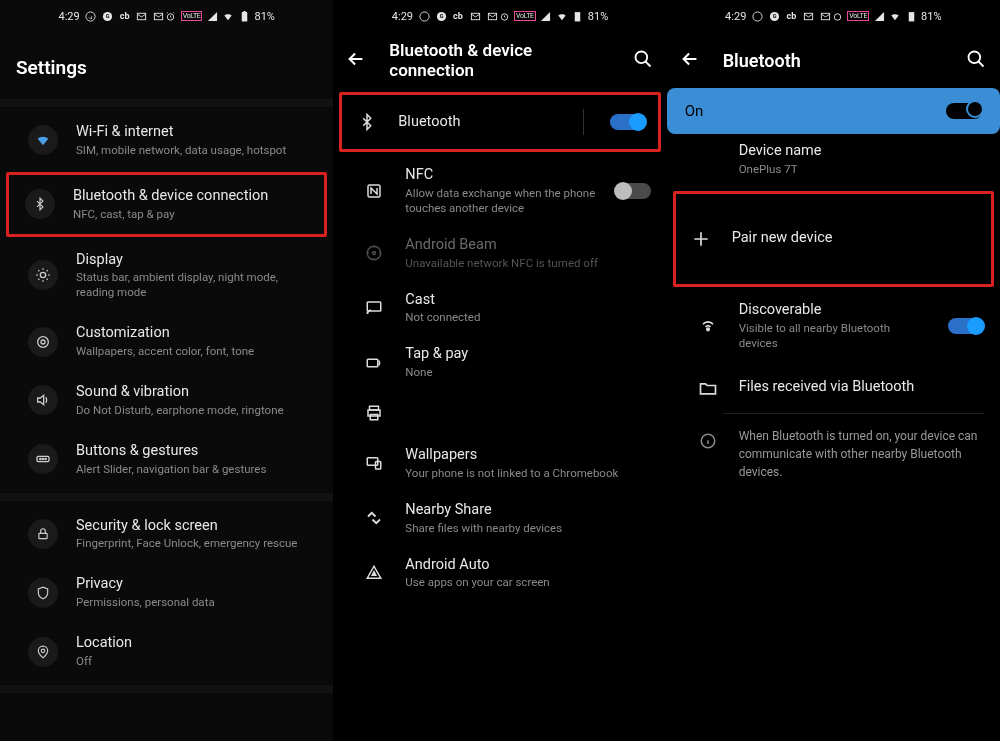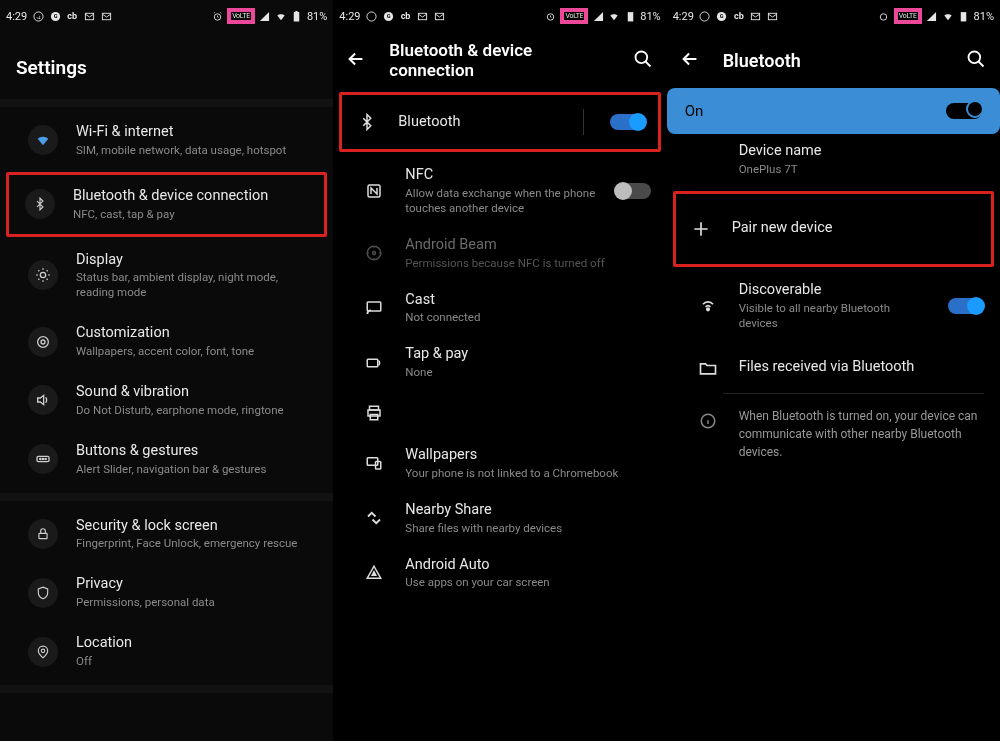--- a/index.html
+++ b/index.html
@@ -2,25 +2,25 @@
 <html><head>
 <meta charset="utf-8">
 <style>
   * { margin: 0; padding: 0; box-sizing: border-box; }
   html, body { width: 1000px; height: 741px; background: #000; font-family: -apple-system, Roboto, sans-serif; overflow: hidden; }
   .container { display: flex; width: 1000px; height: 741px; }
   .panel { width: 333.33px; height: 741px; background: #000; color: #fff; position: relative; overflow: hidden; }
   .panel1 { background: #0a0a0a; }
 
   
-  .status { height: 24px; display: flex; justify-content: space-between; align-items: center; padding: 16px 6px; font-size: 11px; color: #e5e5e5; }
+  .status { height: 24px; display: flex; justify-content: center; align-items: center; padding: 16px 6px; font-size: 11px; color: #e5e5e5; }
   .status .left { display: flex; align-items: center; gap: 5px; }
   .status .right { display: flex; align-items: center; gap: 4px; }
   .sicon { width: 12px; height: 12px; display: inline-flex; align-items: center; justify-content: center; font-size: 10px; }
-  .volte { font-size: 7px; border: 4px solid #ec4899; padding: 0 1px; letter-spacing: -0.3px; }
+  .volte { font-size: 7px; border: 1px solid #ec4899; padding: 0 1px; letter-spacing: -0.3px; }
 
   
   .h1 { font-size: 19px; font-weight: 600; padding: 24px 16px 16px; color: #fff; }
   .appbar { display: flex; align-items: center; height: 56px; padding: 0 12px; gap: 20px; }
   .appbar .title { font-size: 18px; font-weight: 600; color: #fff; flex: 1; }
   .back { width: 24px; height: 24px; color: #fff; }
   .search { width: 22px; height: 22px; color: #fff; }
 
   
   .section-gap { height: 8px; background: #121212; margin: 4px 0; }
@@ -351,21 +351,21 @@
     <div class="row compact disabled">
       <div class="iconwrap">
           <svg width="18" height="18" viewBox="0 0 24 24" fill="none" stroke="#ddd" stroke-width="2">
             <circle cx="12" cy="12" r="2"></circle>
             <circle cx="12" cy="12" r="9"></circle>
             <path d="M12 3v2M12 19v2M3 12h2M19 12h2"></path>
           </svg>
         </div>
       <div class="texts">
           <div class="title">Android Beam</div>
-          <div class="sub">Permissions because NFC is turned off</div>
+          <div class="sub">Unavailable network NFC is turned off</div>
         </div>
     </div>
 
     <div class="row compact">
       <div class="iconwrap">
           <svg width="18" height="18" viewBox="0 0 24 24" fill="none" stroke="#ddd" stroke-width="2">
             <rect x="3" y="4" width="18" height="12" rx="1"></rect>
             <path d="M3 20c0-3 2-5 5-5M3 20c0-1 1-2 2-2"></path>
           </svg>
         </div>
@@ -516,21 +516,21 @@
     </div>
 
     <div class="row" style="padding-top:8px;">
       <div class="iconwrap"></div>
       <div class="texts">
           <div class="title">Device name</div>
           <div class="sub">OnePlus 7T</div>
         </div>
     </div>
 
-    <div class="row highlight" style="margin:2px 6px;padding:22px 12px;justify-content:center;">
+    <div class="row highlight" style="margin:2px 6px;padding:32px 12px;justify-content:center;">
       <div class="iconwrap">
           <svg width="20" height="20" viewBox="0 0 24 24" fill="none" stroke="#ddd" stroke-width="2">
             <path d="M12 4v16M4 12h16"></path>
           </svg>
         </div>
       <div class="texts">
           <div class="title">Pair new device</div>
         </div>
     </div>
 

